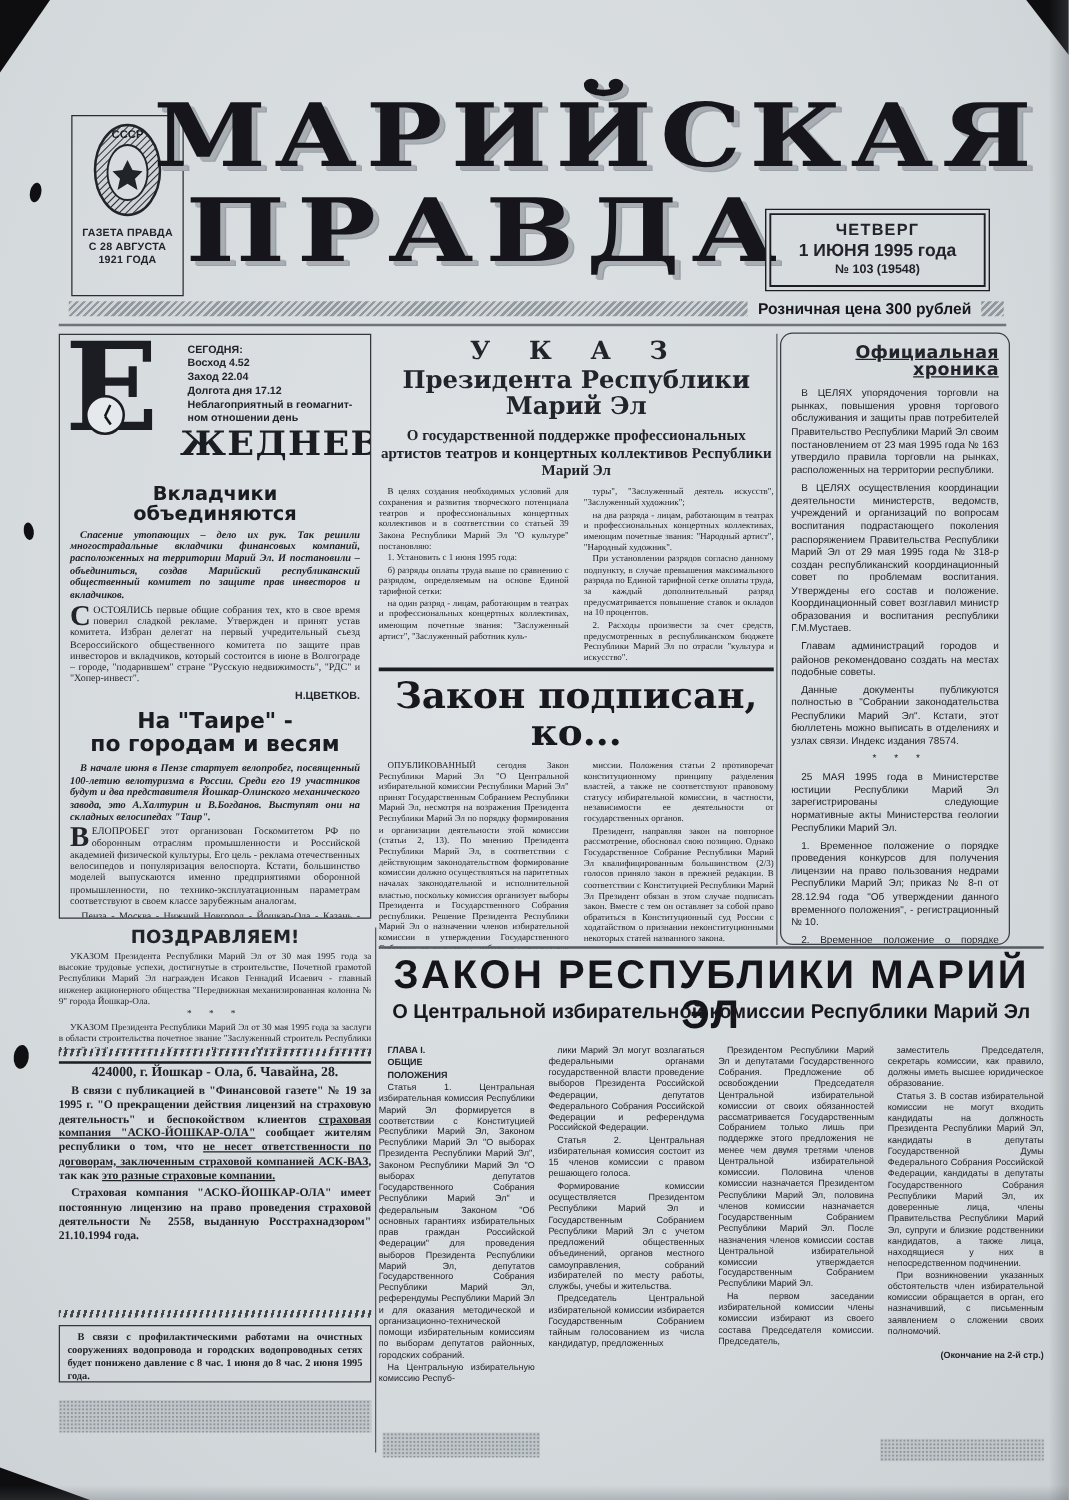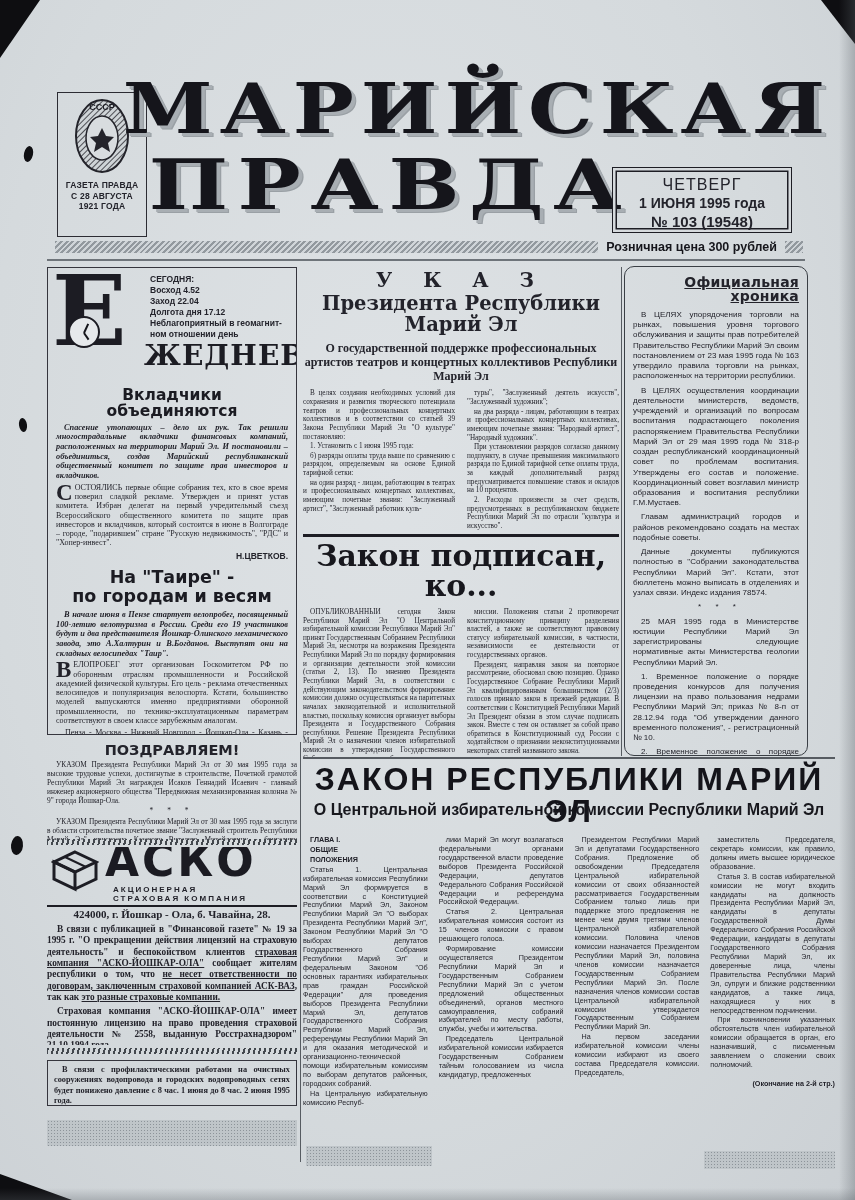--- a/index.html
+++ b/index.html
@@ -27,23 +27,23 @@
   .logo-box{position:absolute;left:57px;top:92px;width:90px;height:145px;border:1.5px solid #2c2c33;box-sizing:border-box;text-align:center;padding-top:3px;}
   .since{font:bold 8.5px/1.25 "Liberation Sans","DejaVu Sans",sans-serif;margin-top:2px;letter-spacing:.2px;}
   .title-line{position:absolute;text-align:center;font-weight:bold;color:#15151b;
     font-family:"DejaVu Serif","Liberation Serif",serif;
     text-shadow:3px 3px 0 #a8aeb3, 4px 4px 0 #9aa0a5;}
   #title1{left:150px;top:74px;width:655px;font-size:70px;line-height:1;letter-spacing:6px;transform:scaleX(1.16);transform-origin:center;}
   #title2{left:150px;top:150px;width:480px;font-size:70px;line-height:1;letter-spacing:8px;transform:scaleX(1.2);transform-origin:center;}
   .date-box{position:absolute;left:612px;top:167px;width:180px;height:66px;border:1.5px solid #1d1d24;
     box-shadow:inset 0 0 0 2.5px #d6dadd, inset 0 0 0 4px #1d1d24;box-sizing:border-box;
     text-align:center;padding-top:8px;font-family:"Liberation Sans","DejaVu Sans",sans-serif;}
-  .db-day{font-weight:normal;font-size:16px;letter-spacing:1px;}
+  .db-day{font-weight:bold;font-size:13px;letter-spacing:1px;}
   .db-date{font-weight:bold;font-size:14px;margin-top:1px;}
-  .db-num{font-weight:bold;font-size:15px;margin-top:2px;}
+  .db-num{font-weight:bold;font-size:10px;margin-top:2px;}
   .price-bar{position:absolute;left:55px;top:240px;width:748px;height:14px;display:flex;align-items:center;}
   .hatchfill{flex:1;height:12px;background:repeating-linear-gradient(135deg,#868d93 0 2px,#ced3d7 2px 4px);opacity:.85;}
   .hatchend{width:18px;height:12px;background:repeating-linear-gradient(135deg,#868d93 0 2px,#ced3d7 2px 4px);opacity:.85;}
   .price-label{font:bold 12.5px "Liberation Sans","DejaVu Sans",sans-serif;padding:0 8px;white-space:nowrap;color:#16161c;}
   .hr-top{position:absolute;left:47px;top:259px;width:758px;height:1.5px;background:#6e747a;}
 
   
   .left-box{position:absolute;left:47px;top:267px;width:250px;height:468px;border:1.5px solid #35353d;
     box-sizing:border-box;padding:6px 8px;overflow:hidden;}
   .daily{position:relative;height:108px;}
@@ -212,31 +212,20 @@
   <div class="congrats j">
     <h3>ПОЗДРАВЛЯЕМ!</h3>
     <p>УКАЗОМ Президента Республики Марий Эл от 30 мая 1995 года за высокие трудовые успехи, достигнутые в строительстве, Почетной грамотой Республики Марий Эл награжден Исаков Геннадий Исаевич - главный инженер акционерного общества "Передвижная механизированная колонна № 9" города Йошкар-Ола.</p>
     <p class="stars">* * *</p>
     <p>УКАЗОМ Президента Республики Марий Эл от 30 мая 1995 года за заслуги в области строительства почетное звание "Заслуженный строитель Республики Марий Эл" присвоено Казакову Виталию Михайловичу - бригадиру акционерного общества "Передвижная механизированная колонна № 9", город Йошкар-Ола.</p>
   </div>
 
   <div id="hatch1" class="hatch-div"></div>
 
   <div class="asko">
-    <div class="asko-head">
-      <svg class="cube" width="48" height="44" viewBox="0 0 48 44">
-        <path d="M24 3 L45 13 L24 23 L3 13 Z" fill="none" stroke="#1d1d24" stroke-width="3"></path>
-        <path d="M3 13 L3 30 L24 40 L24 23 Z" fill="none" stroke="#1d1d24" stroke-width="3"></path>
-        <path d="M45 13 L45 30 L24 40" fill="none" stroke="#1d1d24" stroke-width="3"></path>
-        <path d="M14 8 L35 18" fill="none" stroke="#1d1d24" stroke-width="2"></path>
-      </svg>
-      <div class="asko-brand">АСКО</div>
-      <div class="asko-sub s1">АКЦИОНЕРНАЯ</div>
-      <div class="asko-sub s2">СТРАХОВАЯ КОМПАНИЯ</div>
-    </div>
     <div class="asko-addr">424000, г. Йошкар - Ола, б. Чавайна, 28.</div>
     <p class="j"><span>В связи с публикацией в "Финансовой газете" № 19 за 1995 г. "О прекращении действия лицензий на страховую деятельность" и беспокойством клиентов </span><span class="u">страховая компания "АСКО-ЙОШКАР-ОЛА"</span><span> сообщает жителям республики о том, что </span><span class="u">не несет ответственности по договорам, заключенным страховой компанией АСК-ВАЗ</span><span>, так как </span><span class="u">это разные страховые компании.</span></p>
     <p class="j">Страховая компания "АСКО-ЙОШКАР-ОЛА" имеет постоянную лицензию на право проведения страховой деятельности № 2558, выданную Росстрахнадзором" 21.10.1994 года.</p>
   </div>
 
   <div id="hatch2" class="hatch-div"></div>
 
   <div class="notice">
     <p class="j">В связи с профилактическими работами на очистных сооружениях водопровода и городских водопроводных сетях будет понижено давление с 8 час. 1 июня до 8 час. 2 июня 1995 года.</p>
   </div>

